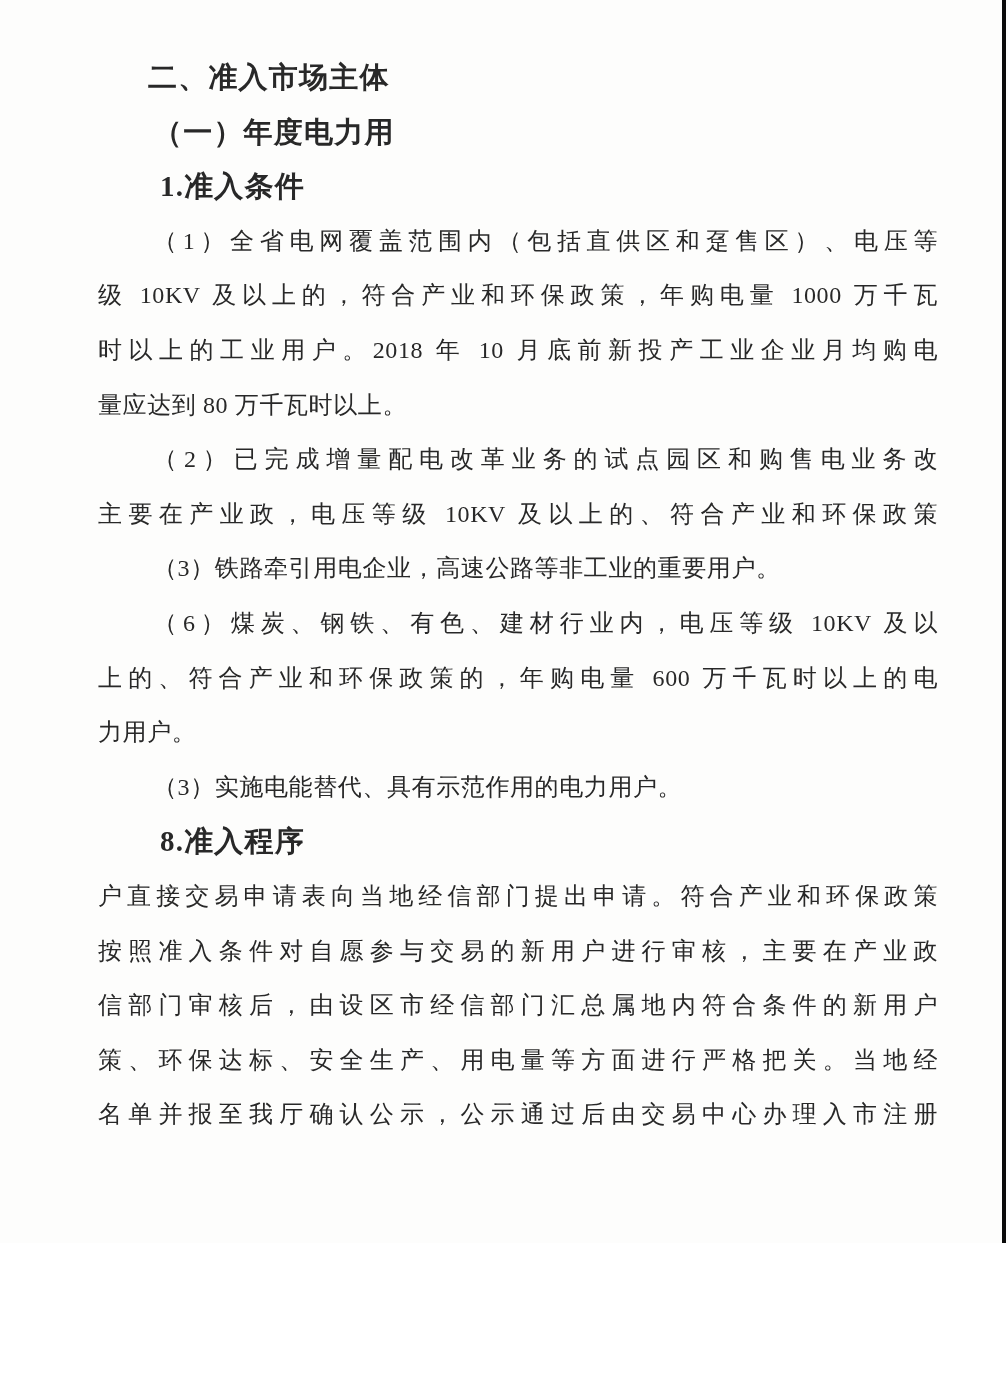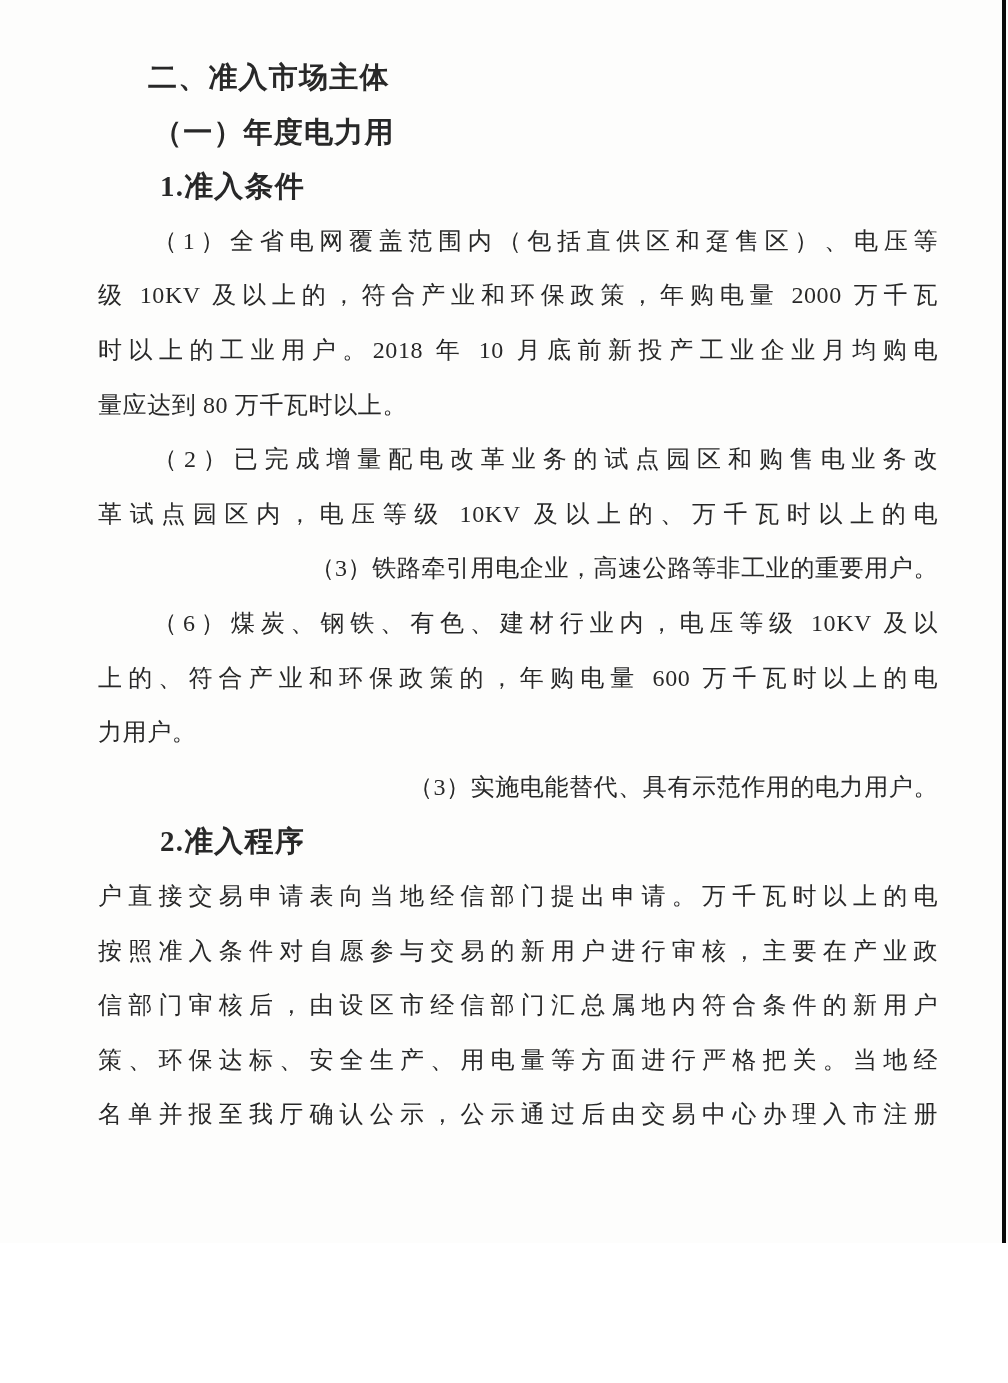--- a/index.html
+++ b/index.html
@@ -15,21 +15,21 @@
     position:absolute;left:98px;top:50px;width:840px;
     filter:blur(0.25px);
   }
   .line{
     height:54.6px;line-height:54.6px;
     font-size:24px;letter-spacing:0.6px;
     text-align:left;
   }
   .fill{text-align:justify;text-align-last:justify;}
   .h{font-weight:bold;font-size:29px;letter-spacing:1.2px;}
-  .ind{text-indent:55px;text-align:right;}
+  .ind{text-indent:55px;}
   .ind-h{text-indent:50px;}
   .ind-h2{text-indent:55px;}
   .ind-h3{text-indent:62px;}
   .footer{
     position:absolute;left:102px;top:1290px;
     font-size:27px;letter-spacing:6px;color:#3a3a3a;
     font-family:"Liberation Serif","DejaVu Serif",serif;
   }
   .edge-line{
     position:absolute;left:1002px;top:0;width:4px;height:1373px;
@@ -38,32 +38,32 @@
 </style>
 </head>
 <body>
 
 <div class="page">
   <div class="content">
     <div class="line h ind-h">二、准入市场主体</div>
     <div class="line h ind-h2">（一）年度电力用</div>
     <div class="line h ind-h3">1.准入条件</div>
     <div class="line ind fill">（1）全省电网覆盖范围内（包括直供区和趸售区）、电压等</div>
-    <div class="line fill">级 10KV 及以上的，符合产业和环保政策，年购电量 2000 万千瓦</div>
+    <div class="line fill">级 10KV 及以上的，符合产业和环保政策，年购电量 1000 万千瓦</div>
     <div class="line fill">时以上的工业用户。2018 年 10 月底前新投产工业企业月均购电</div>
     <div class="line">量应达到 80 万千瓦时以上。</div>
     <div class="line ind fill">（2）已完成增量配电改革业务的试点园区和购售电业务改</div>
-    <div class="line fill">革试点园区内，电压等级 10KV 及以上的、万千瓦时以上的电</div>
+    <div class="line fill">主要在产业政，电压等级 10KV 及以上的、符合产业和环保政策</div>
     <div class="line ind">（3）铁路牵引用电企业，高速公路等非工业的重要用户。</div>
     <div class="line ind fill">（6）煤炭、钢铁、有色、建材行业内，电压等级 10KV 及以</div>
     <div class="line fill">上的、符合产业和环保政策的，年购电量 600 万千瓦时以上的电</div>
     <div class="line">力用户。</div>
     <div class="line ind">（3）实施电能替代、具有示范作用的电力用户。</div>
-    <div class="line h ind-h3">2.准入程序</div>
-    <div class="line fill">户直接交易申请表向当地经信部门提出申请。万千瓦时以上的电</div>
+    <div class="line h ind-h3">8.准入程序</div>
+    <div class="line fill">户直接交易申请表向当地经信部门提出申请。符合产业和环保政策</div>
     <div class="line fill">按照准入条件对自愿参与交易的新用户进行审核，主要在产业政</div>
     <div class="line fill">信部门审核后，由设区市经信部门汇总属地内符合条件的新用户</div>
     <div class="line fill">策、环保达标、安全生产、用电量等方面进行严格把关。当地经</div>
     <div class="line fill">名单并报至我厅确认公示，公示通过后由交易中心办理入市注册</div>
   </div>
 
   <div class="footer">- 2 -</div>
 
   <div class="edge-line"></div>
 </div>

